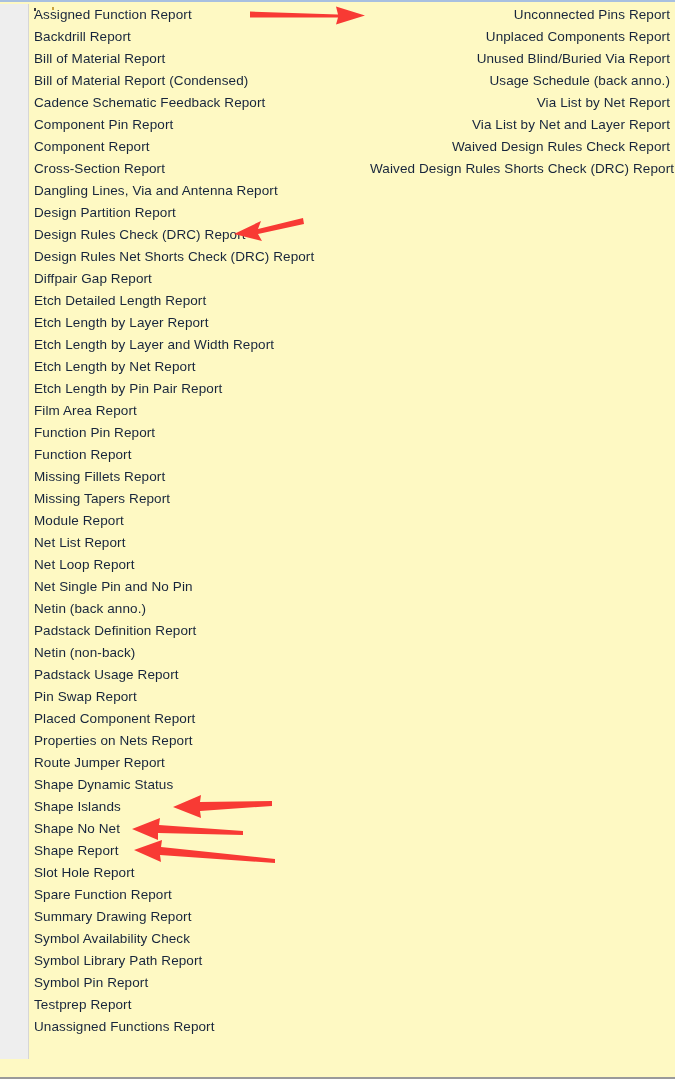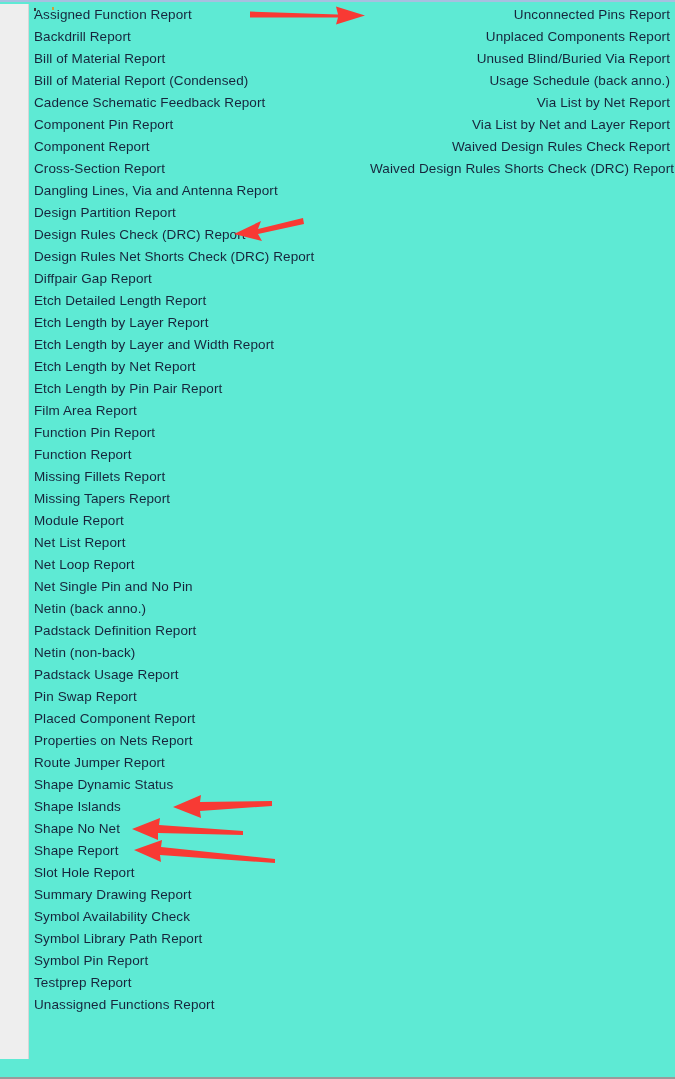--- a/index.html
+++ b/index.html
@@ -15,21 +15,21 @@
     overflow: hidden;
     position: relative;
   }
 
   #panel {
     position: absolute;
     left: 0;
     top: 0;
     width: 675px;
     height: 1079px;
-    background: #5eead4;
+    background: #fef9c3;
     box-sizing: border-box;
     border-top: 2px solid #a8c0e0;
     border-bottom: 2px solid #9a9a9a;
     overflow: hidden;
   }
 
   
   #gutter-divider {
     position: absolute;
     left: 28px;
@@ -127,20 +127,21 @@
       <div class="list-item">Padstack Usage Report</div>
       <div class="list-item">Pin Swap Report</div>
       <div class="list-item">Placed Component Report</div>
       <div class="list-item">Properties on Nets Report</div>
       <div class="list-item">Route Jumper Report</div>
       <div class="list-item">Shape Dynamic Status</div>
       <div class="list-item">Shape Islands</div>
       <div class="list-item">Shape No Net</div>
       <div class="list-item">Shape Report</div>
       <div class="list-item">Slot Hole Report</div>
+      <div class="list-item">Spare Function Report</div>
       <div class="list-item">Summary Drawing Report</div>
       <div class="list-item">Symbol Availability Check</div>
       <div class="list-item">Symbol Library Path Report</div>
       <div class="list-item">Symbol Pin Report</div>
       <div class="list-item">Testprep Report</div>
       <div class="list-item">Unassigned Functions Report</div>
     </div>
   <div class="column" id="col-right">
       <div class="list-item">Unconnected Pins Report</div>
       <div class="list-item">Unplaced Components Report</div>

